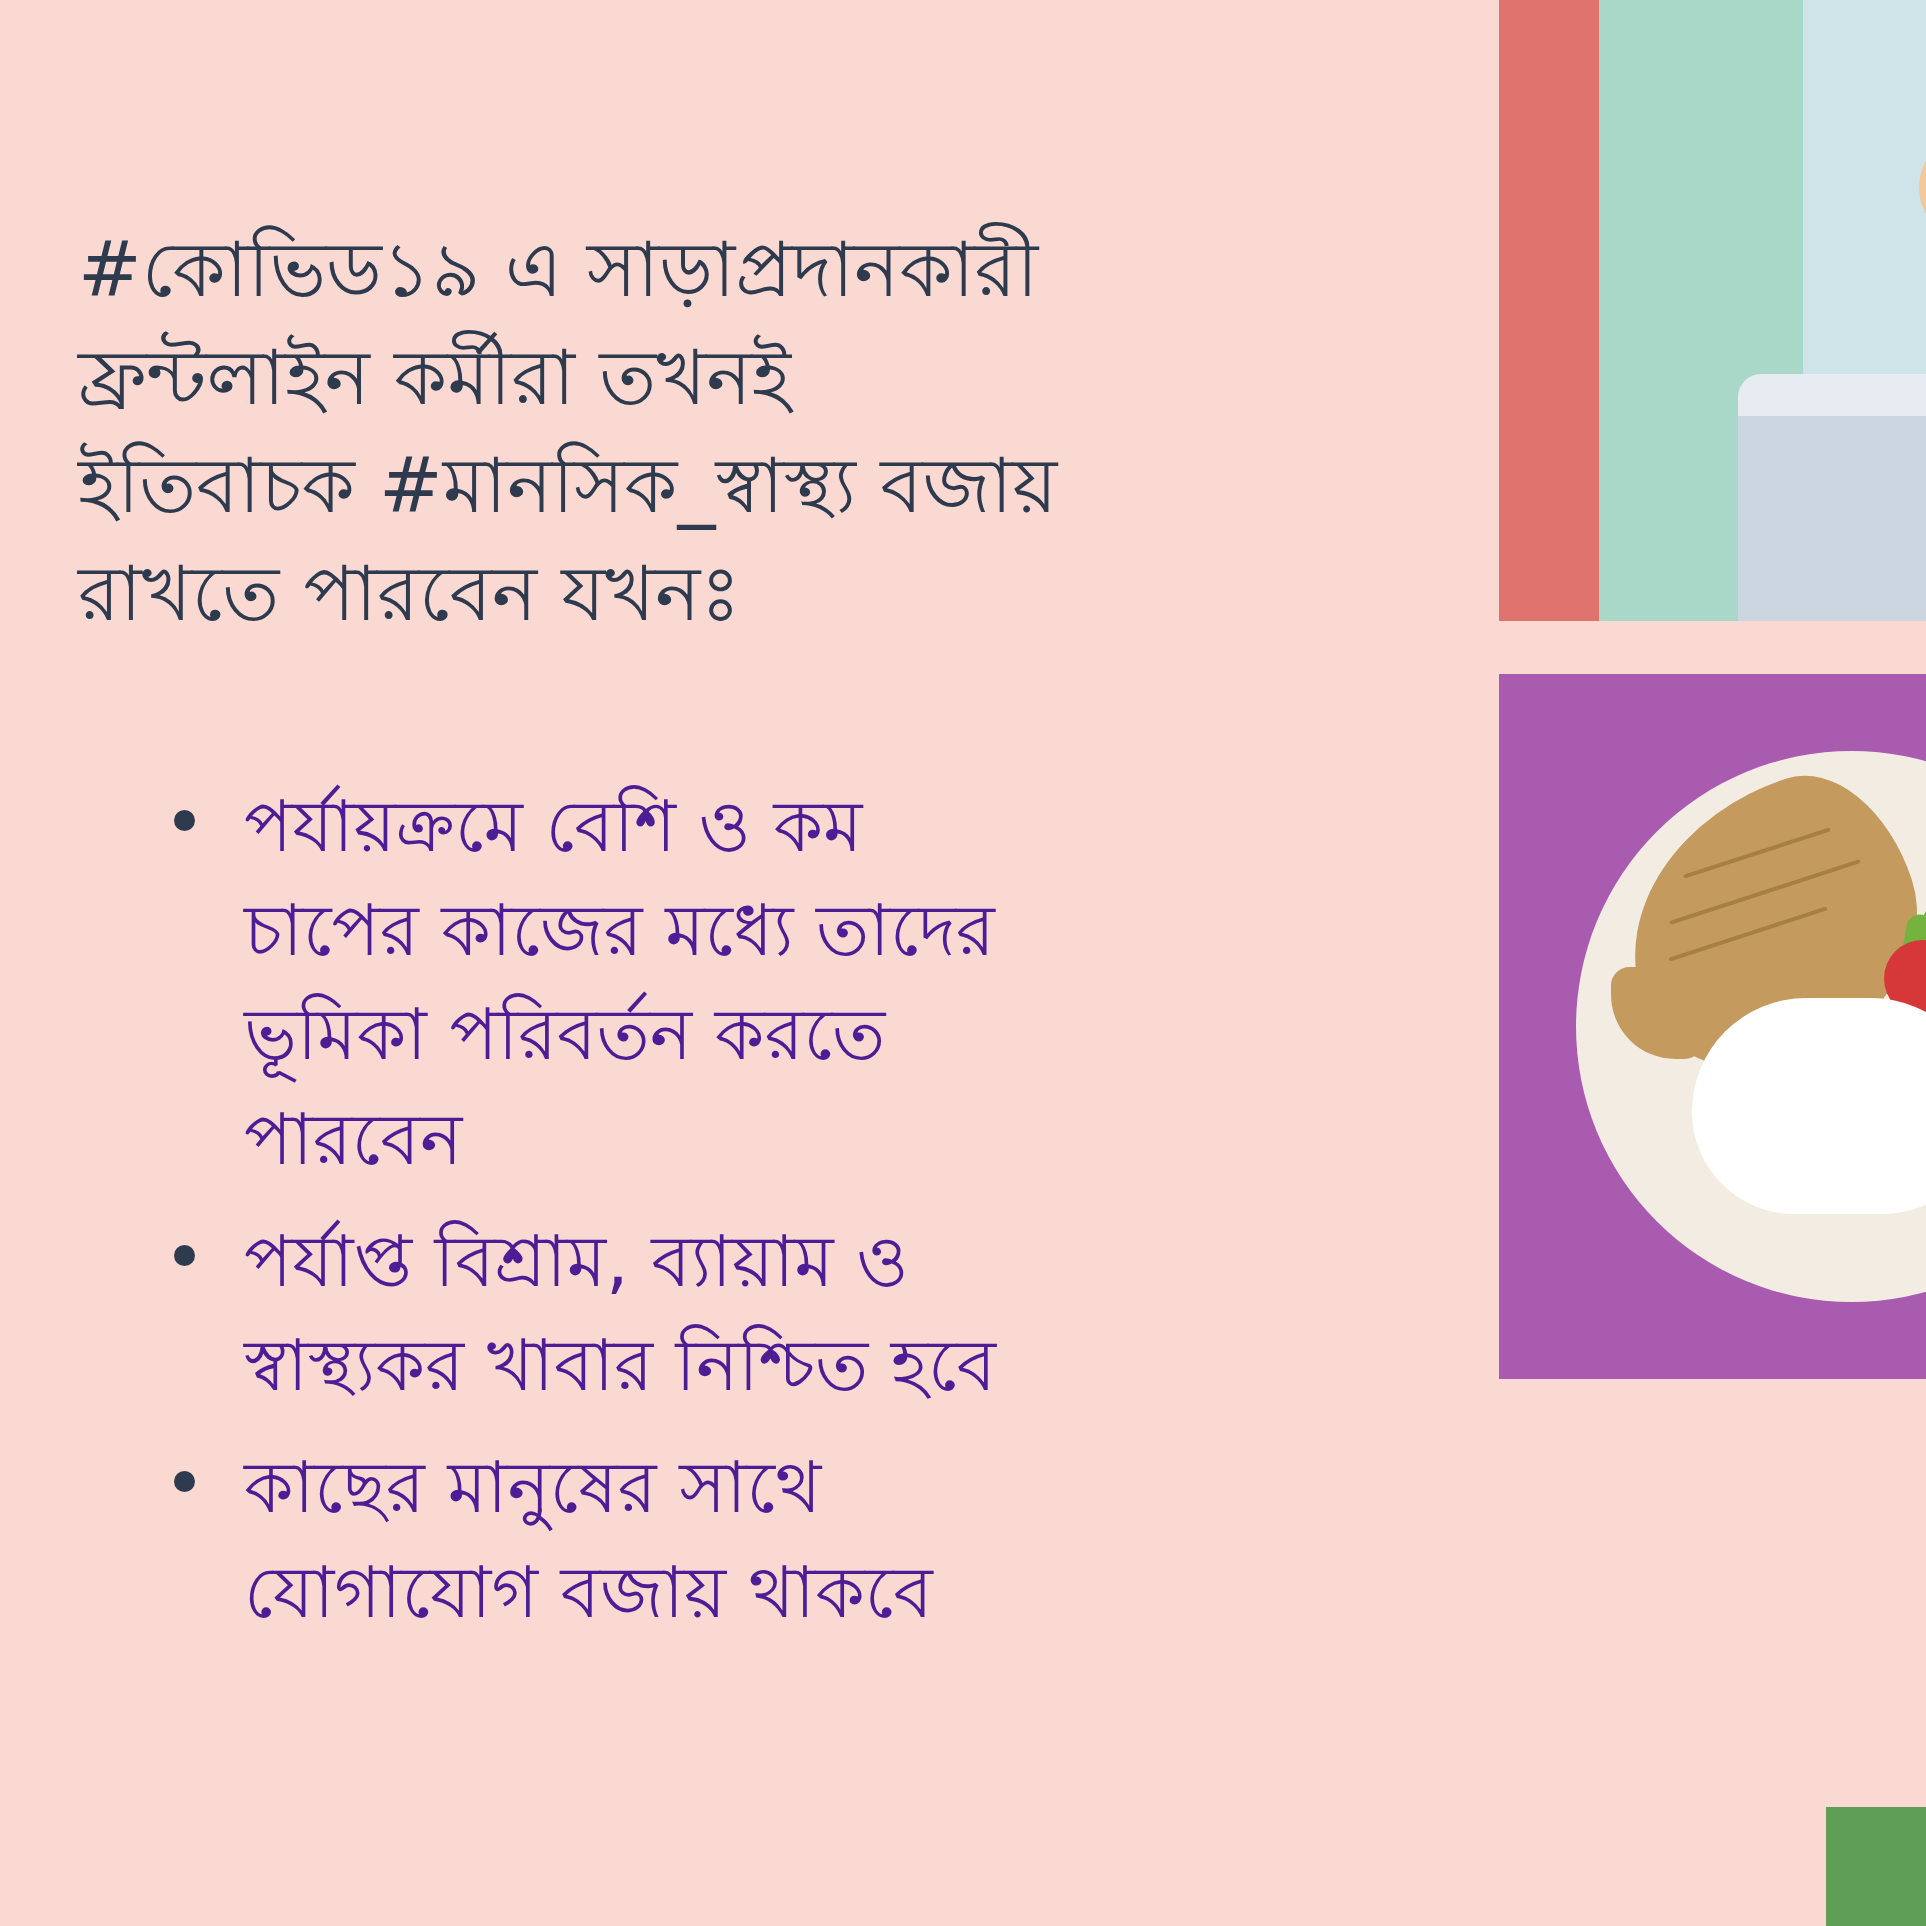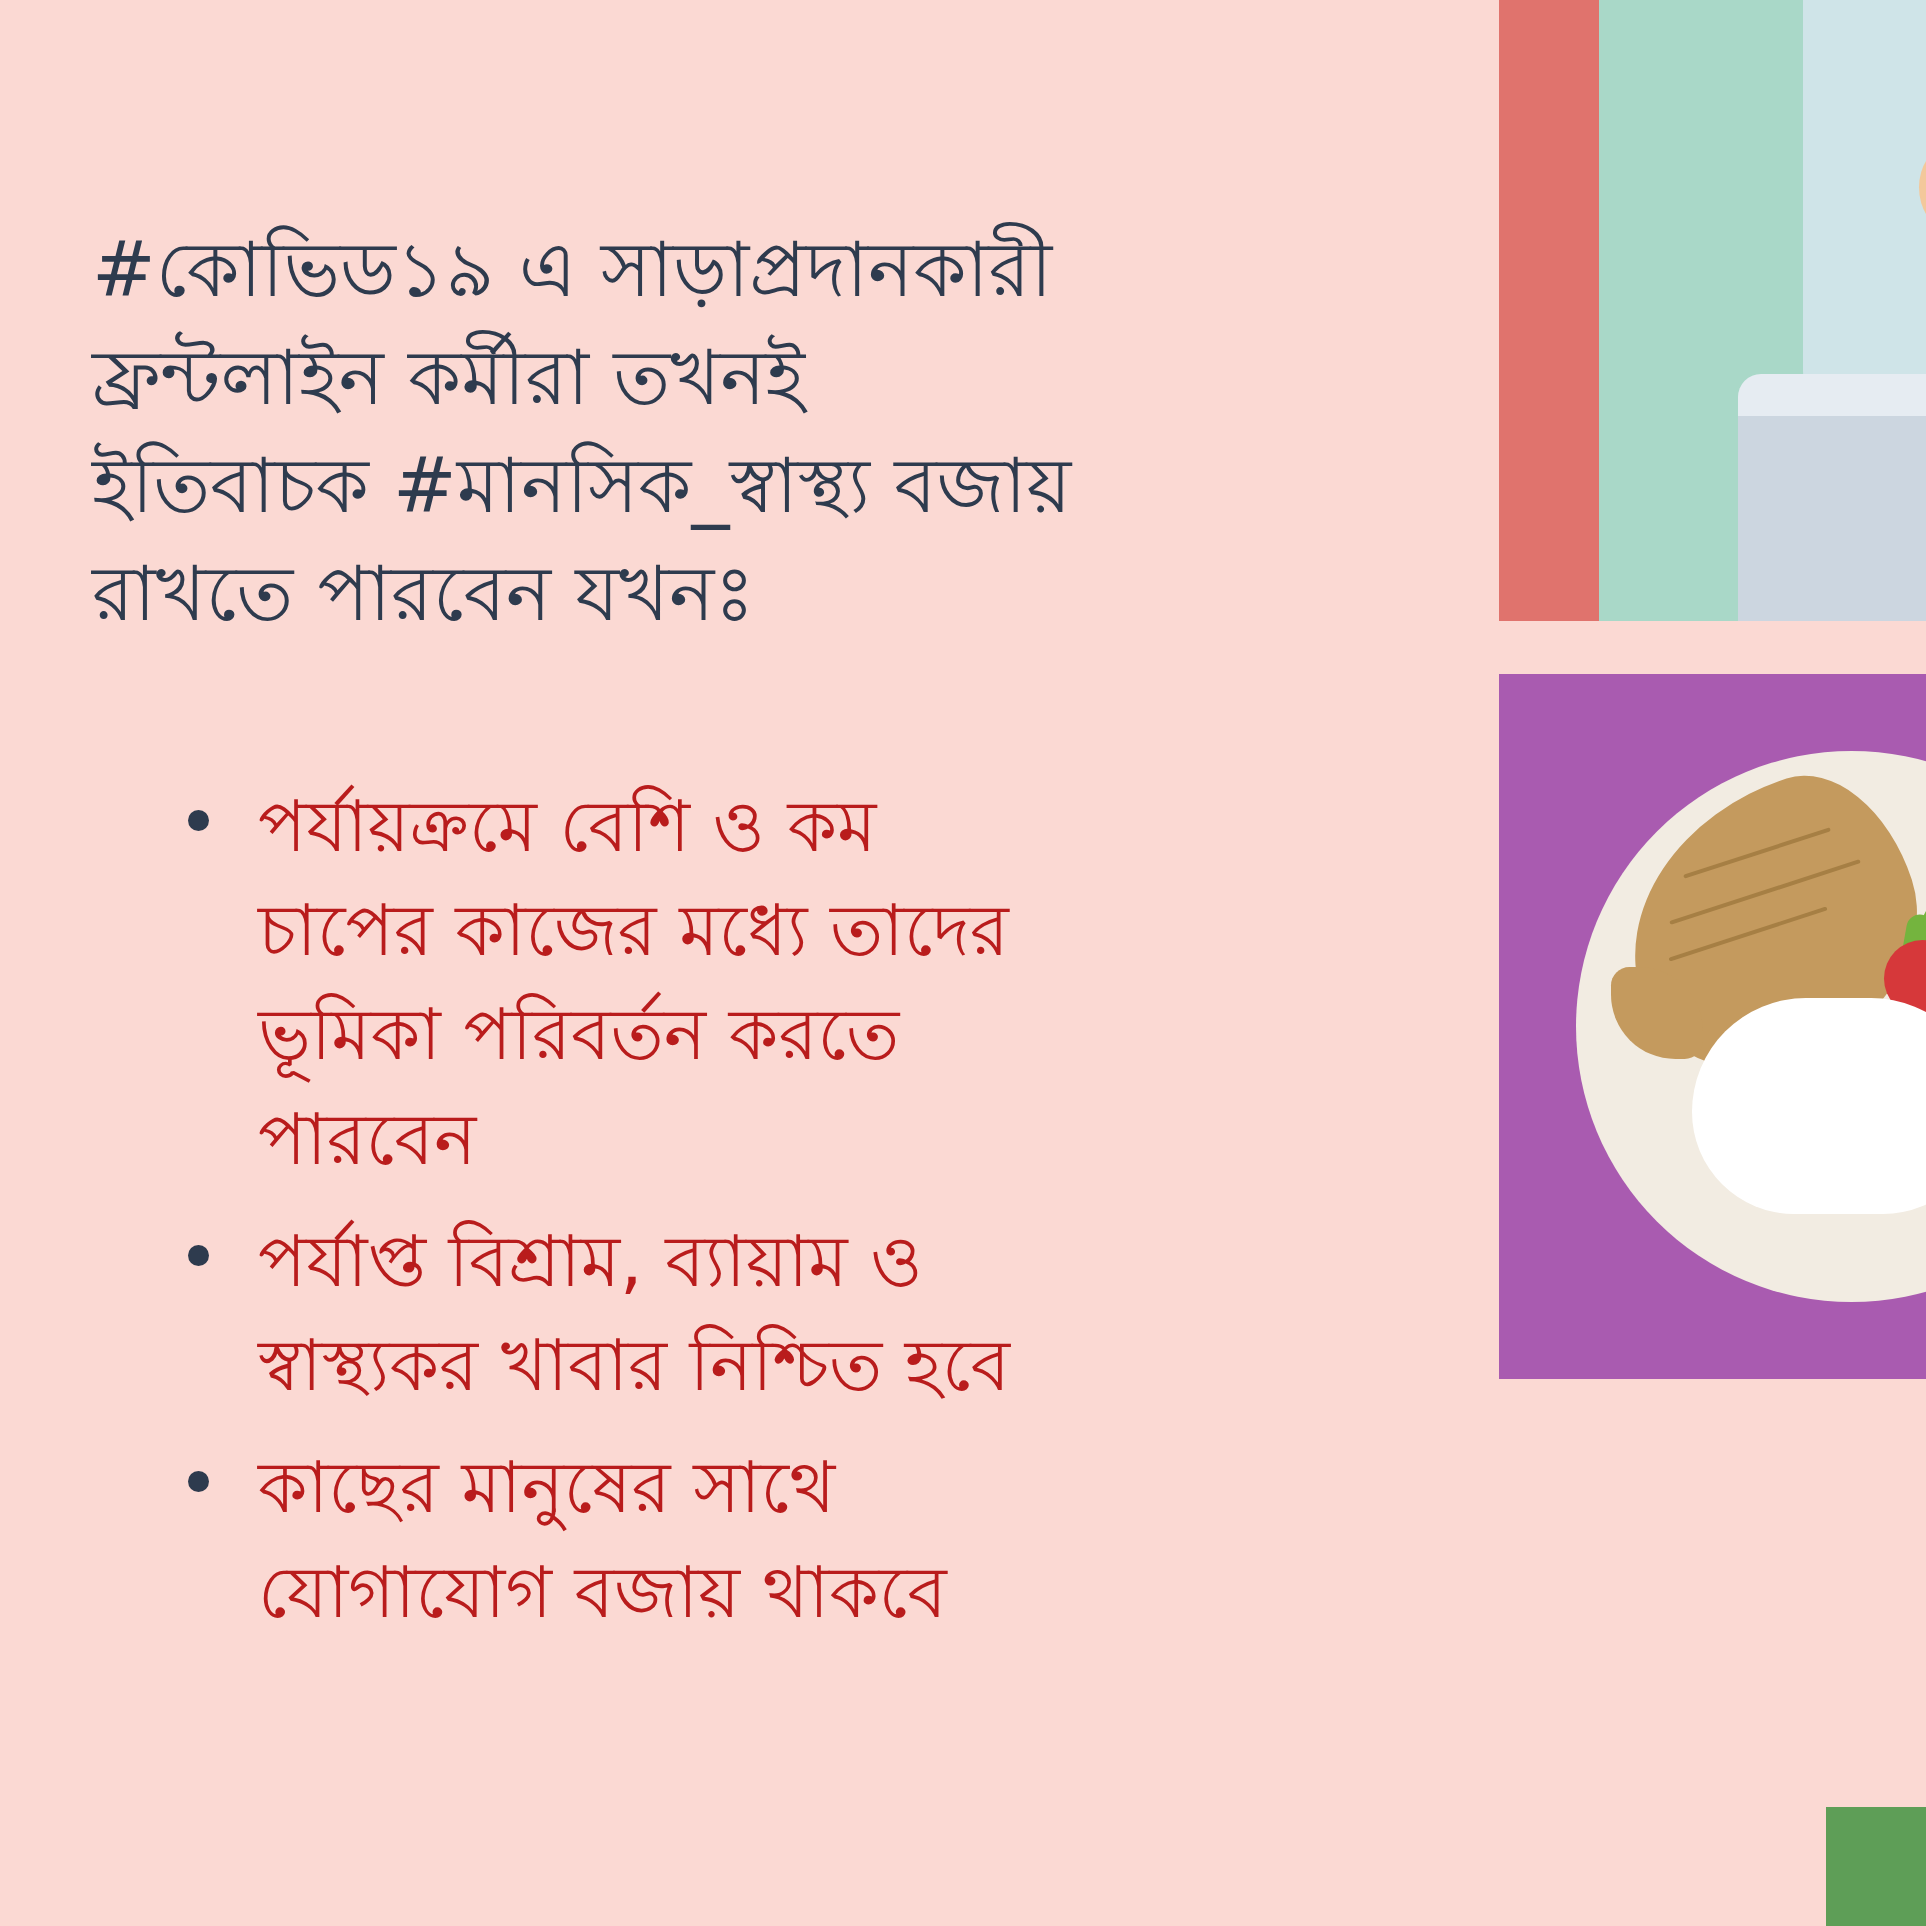--- a/index.html
+++ b/index.html
@@ -14,40 +14,40 @@
     position: relative;
     width: 2889px;
     height: 2889px;
     background: #fbd9d3;
     overflow: hidden;
   }
 
   
   .text-col {
     position: absolute;
-    left: 92px;
+    left: 78px;
     top: 216px;
     width: 1395px;
   }
   .headline {
     color: #2e3b4e;
     font-size: 76px;
     line-height: 1.42;
     font-weight: 400;
     letter-spacing: 0px;
     white-space: pre-line;
   }
   .bullets {
     margin-top: 127px;
     list-style: none;
     padding: 0;
   }
   .bullet {
     position: relative;
-    color: #b91c1c;
+    color: #4c1d95;
     font-size: 71px;
     line-height: 1.47;
     margin: 0 0 17.7px 0;
     padding-left: 166px;
     white-space: pre-line;
   }
   .bullet::before {
     content: "";
     position: absolute;
     left: 96px;

